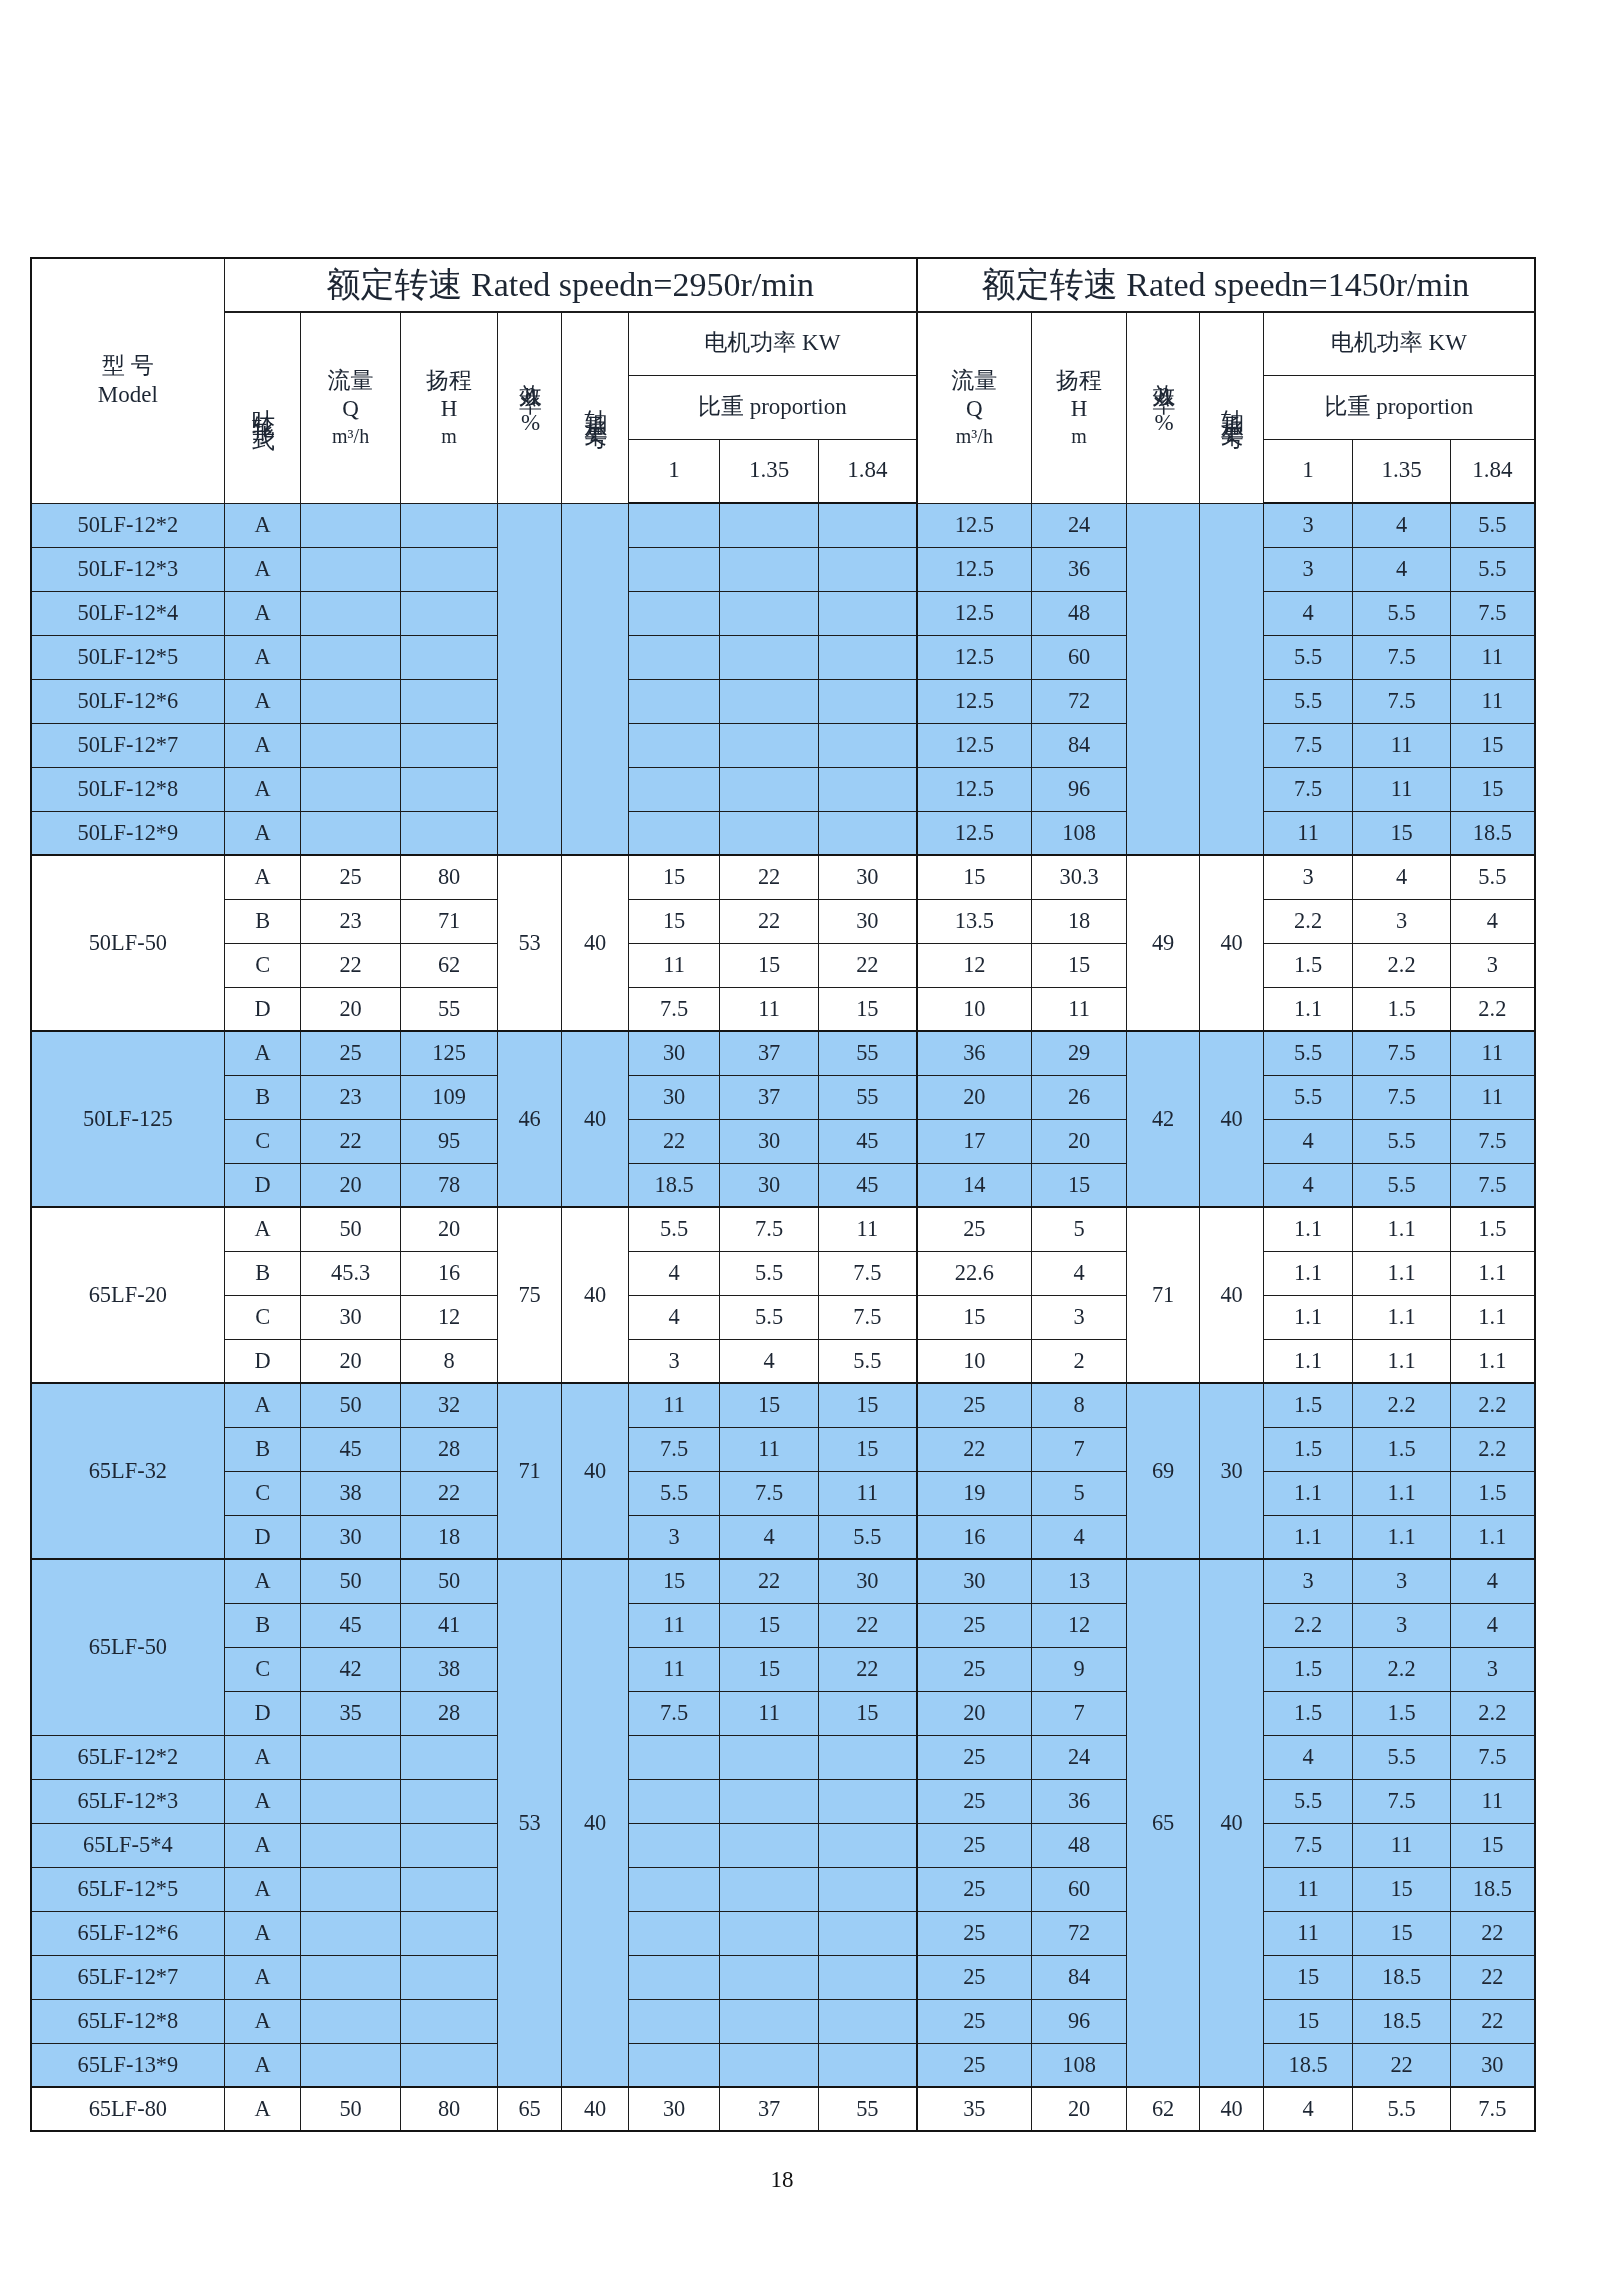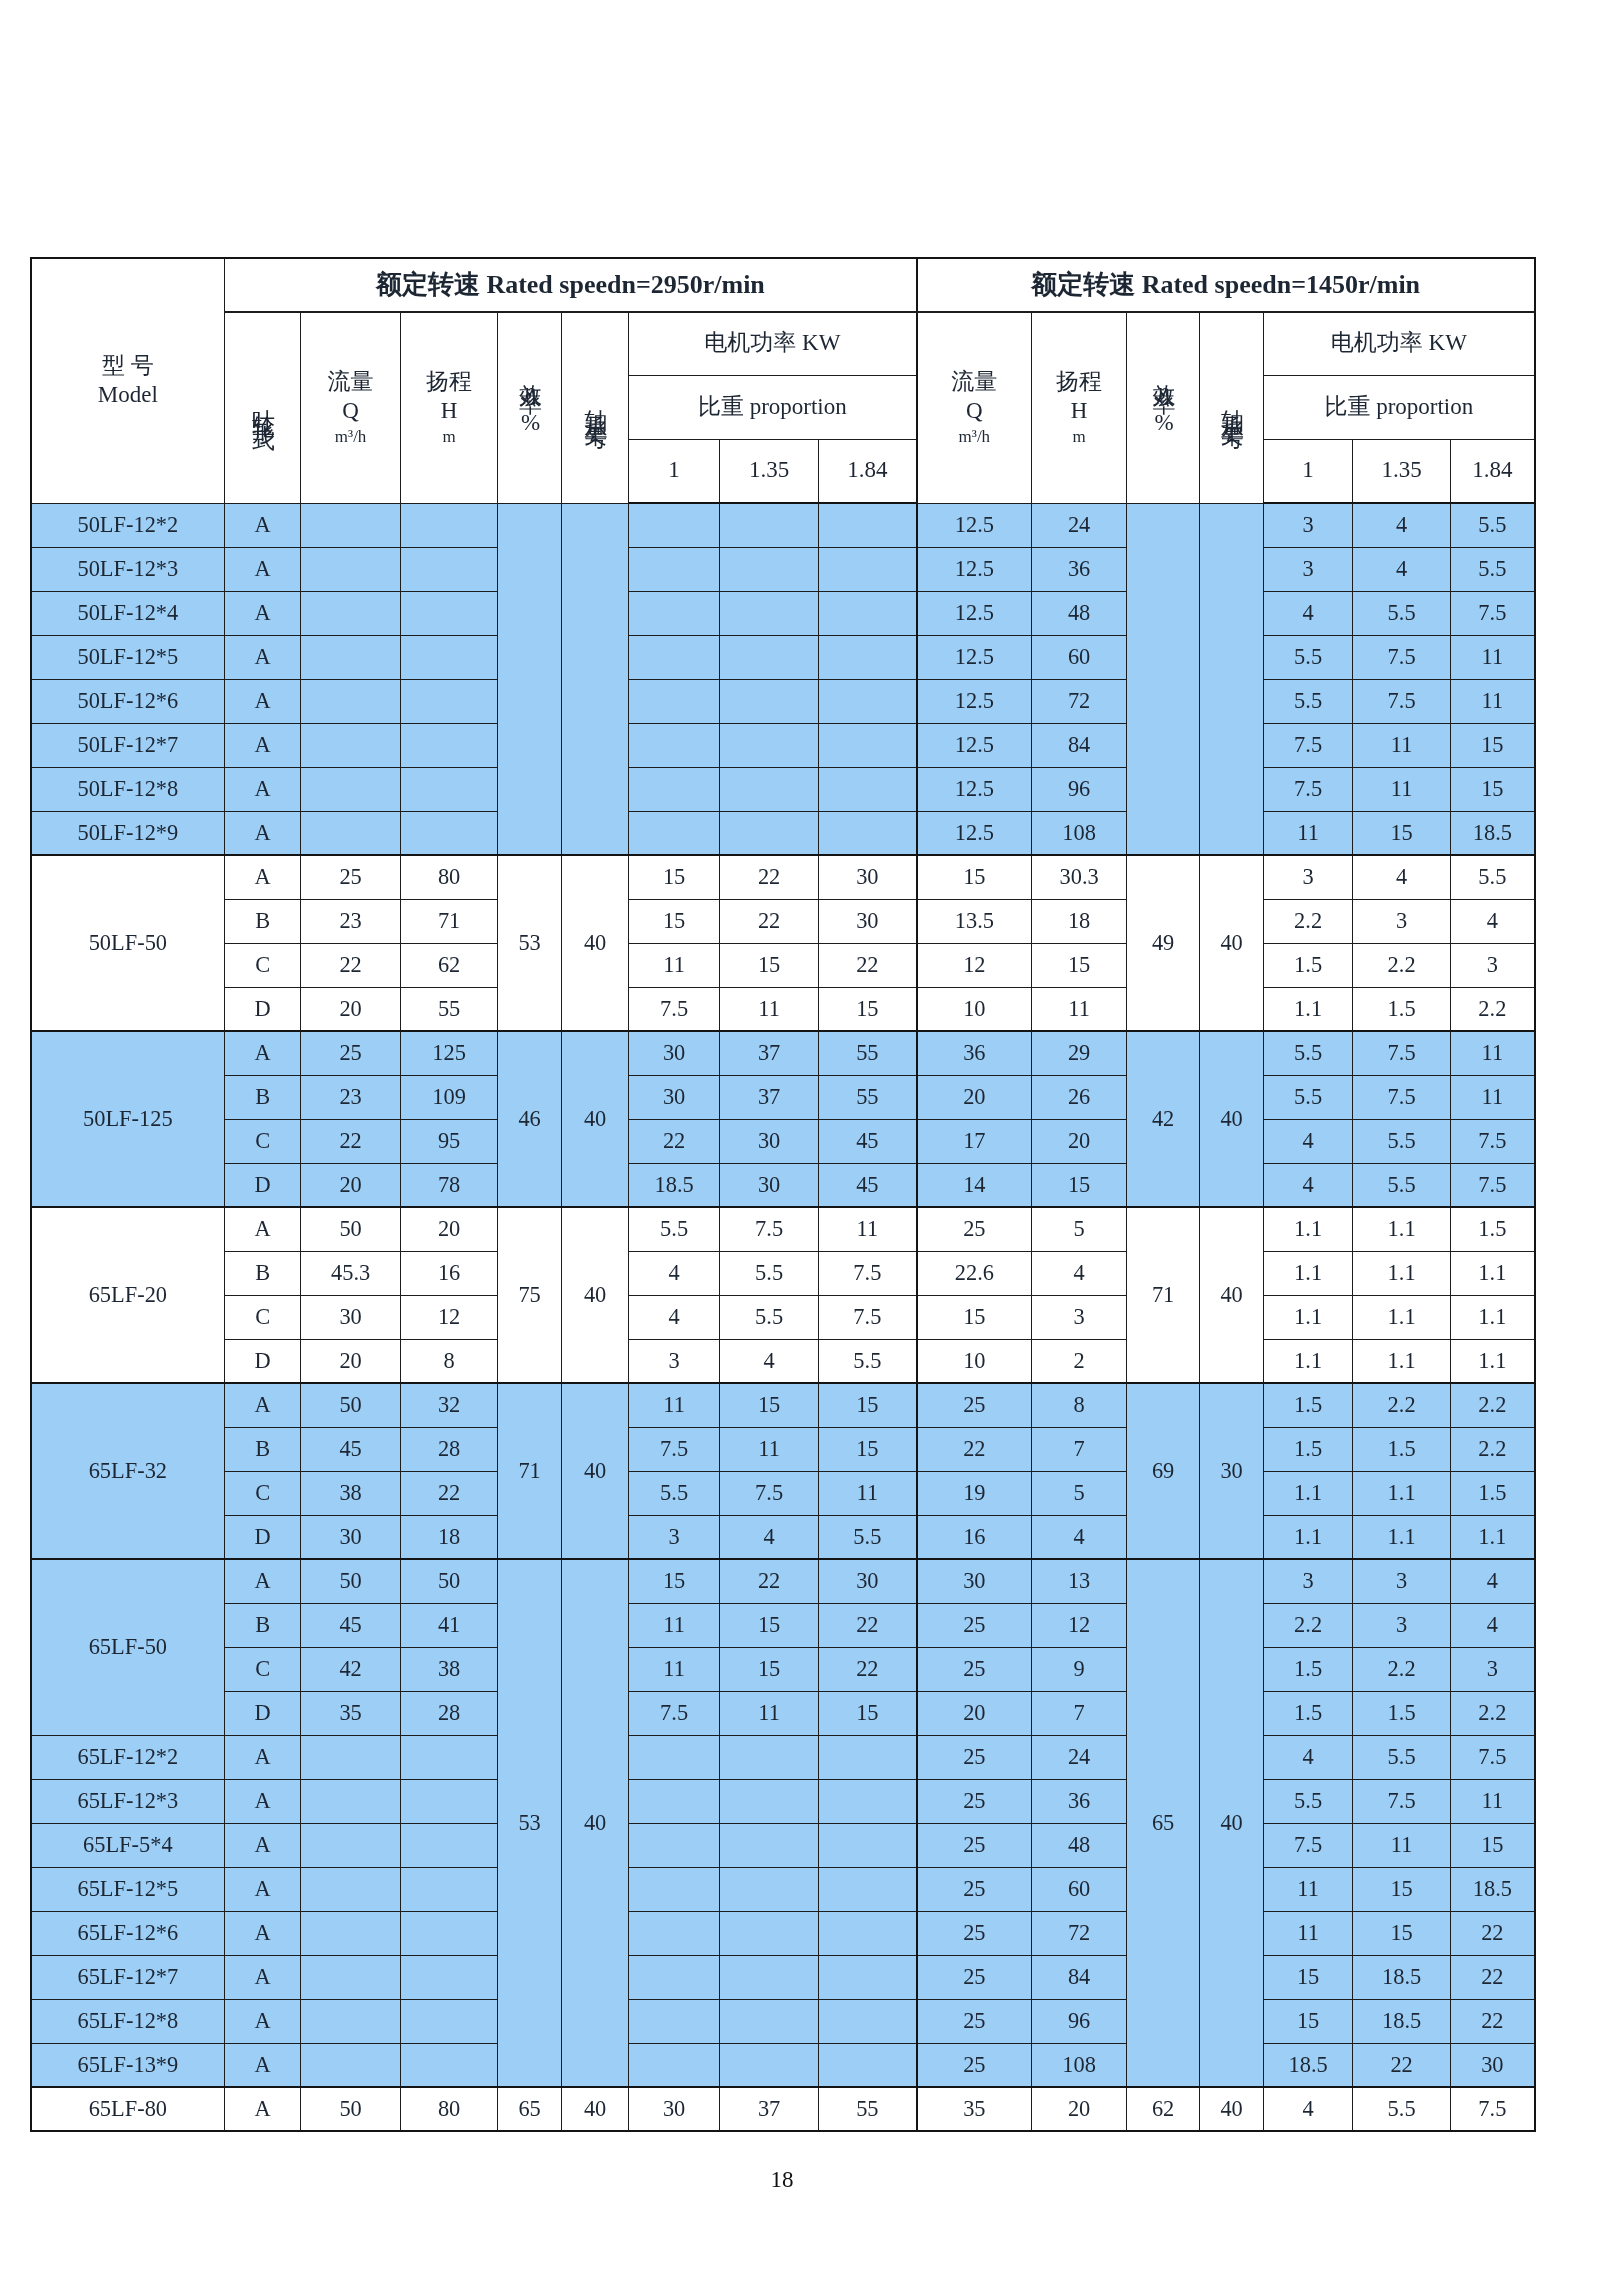--- a/index.html
+++ b/index.html
@@ -23,28 +23,28 @@
     border:1.4px solid #1c1c1c;
     text-align:center;vertical-align:middle;
     padding:0;font-weight:normal;
     font-size:22.4px;line-height:1.25;
     overflow:hidden;
   }
   thead tr.hr1{height:54px}
   thead tr.hr2{height:63px}
   thead tr.hr3{height:64px}
   thead tr.hr4{height:64px}
-  th.speed{font-weight:bold;font-size:26px;border-bottom-width:2.7px;}
+  th.speed{font-weight:normal;font-size:34px;border-bottom-width:2.7px;}
   th{font-size:23px;}
   .vtext{
     writing-mode:vertical-rl;text-orientation:upright;
     letter-spacing:6.3px;margin:0 auto;display:inline-block;
   }
   .hline{display:block;}
-  .sub{font-size:17px;}
+  .sub{font-size:20px;}
   tbody tr{height:44px;}
   tbody tr.blue td{background:#9dcef6;}
   tbody tr.white td{background:#ffffff;}
   tr.group-start td{border-top:2.7px solid #141414;}
   thead tr.hr4 th{border-bottom:2.2px solid #141414;}
   .sec-split{border-right:2.2px solid #141414 !important;}
   .page-num{
     position:absolute;left:29.6px;top:2167px;width:1505px;
     text-align:center;font-size:23px;color:#111;
   }

